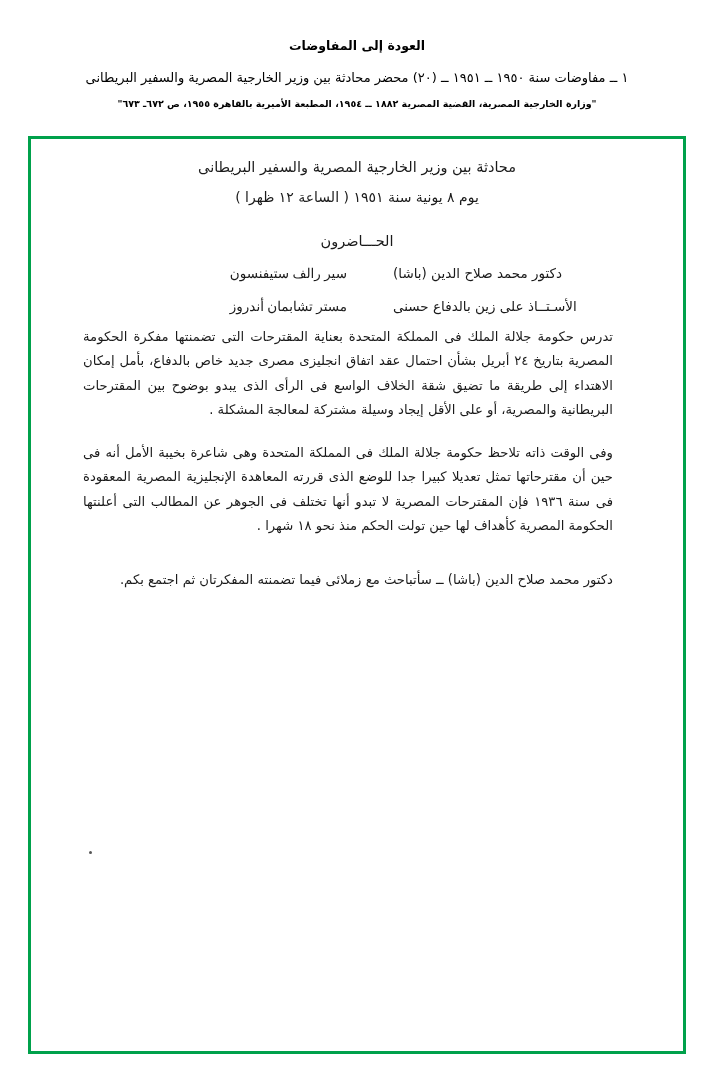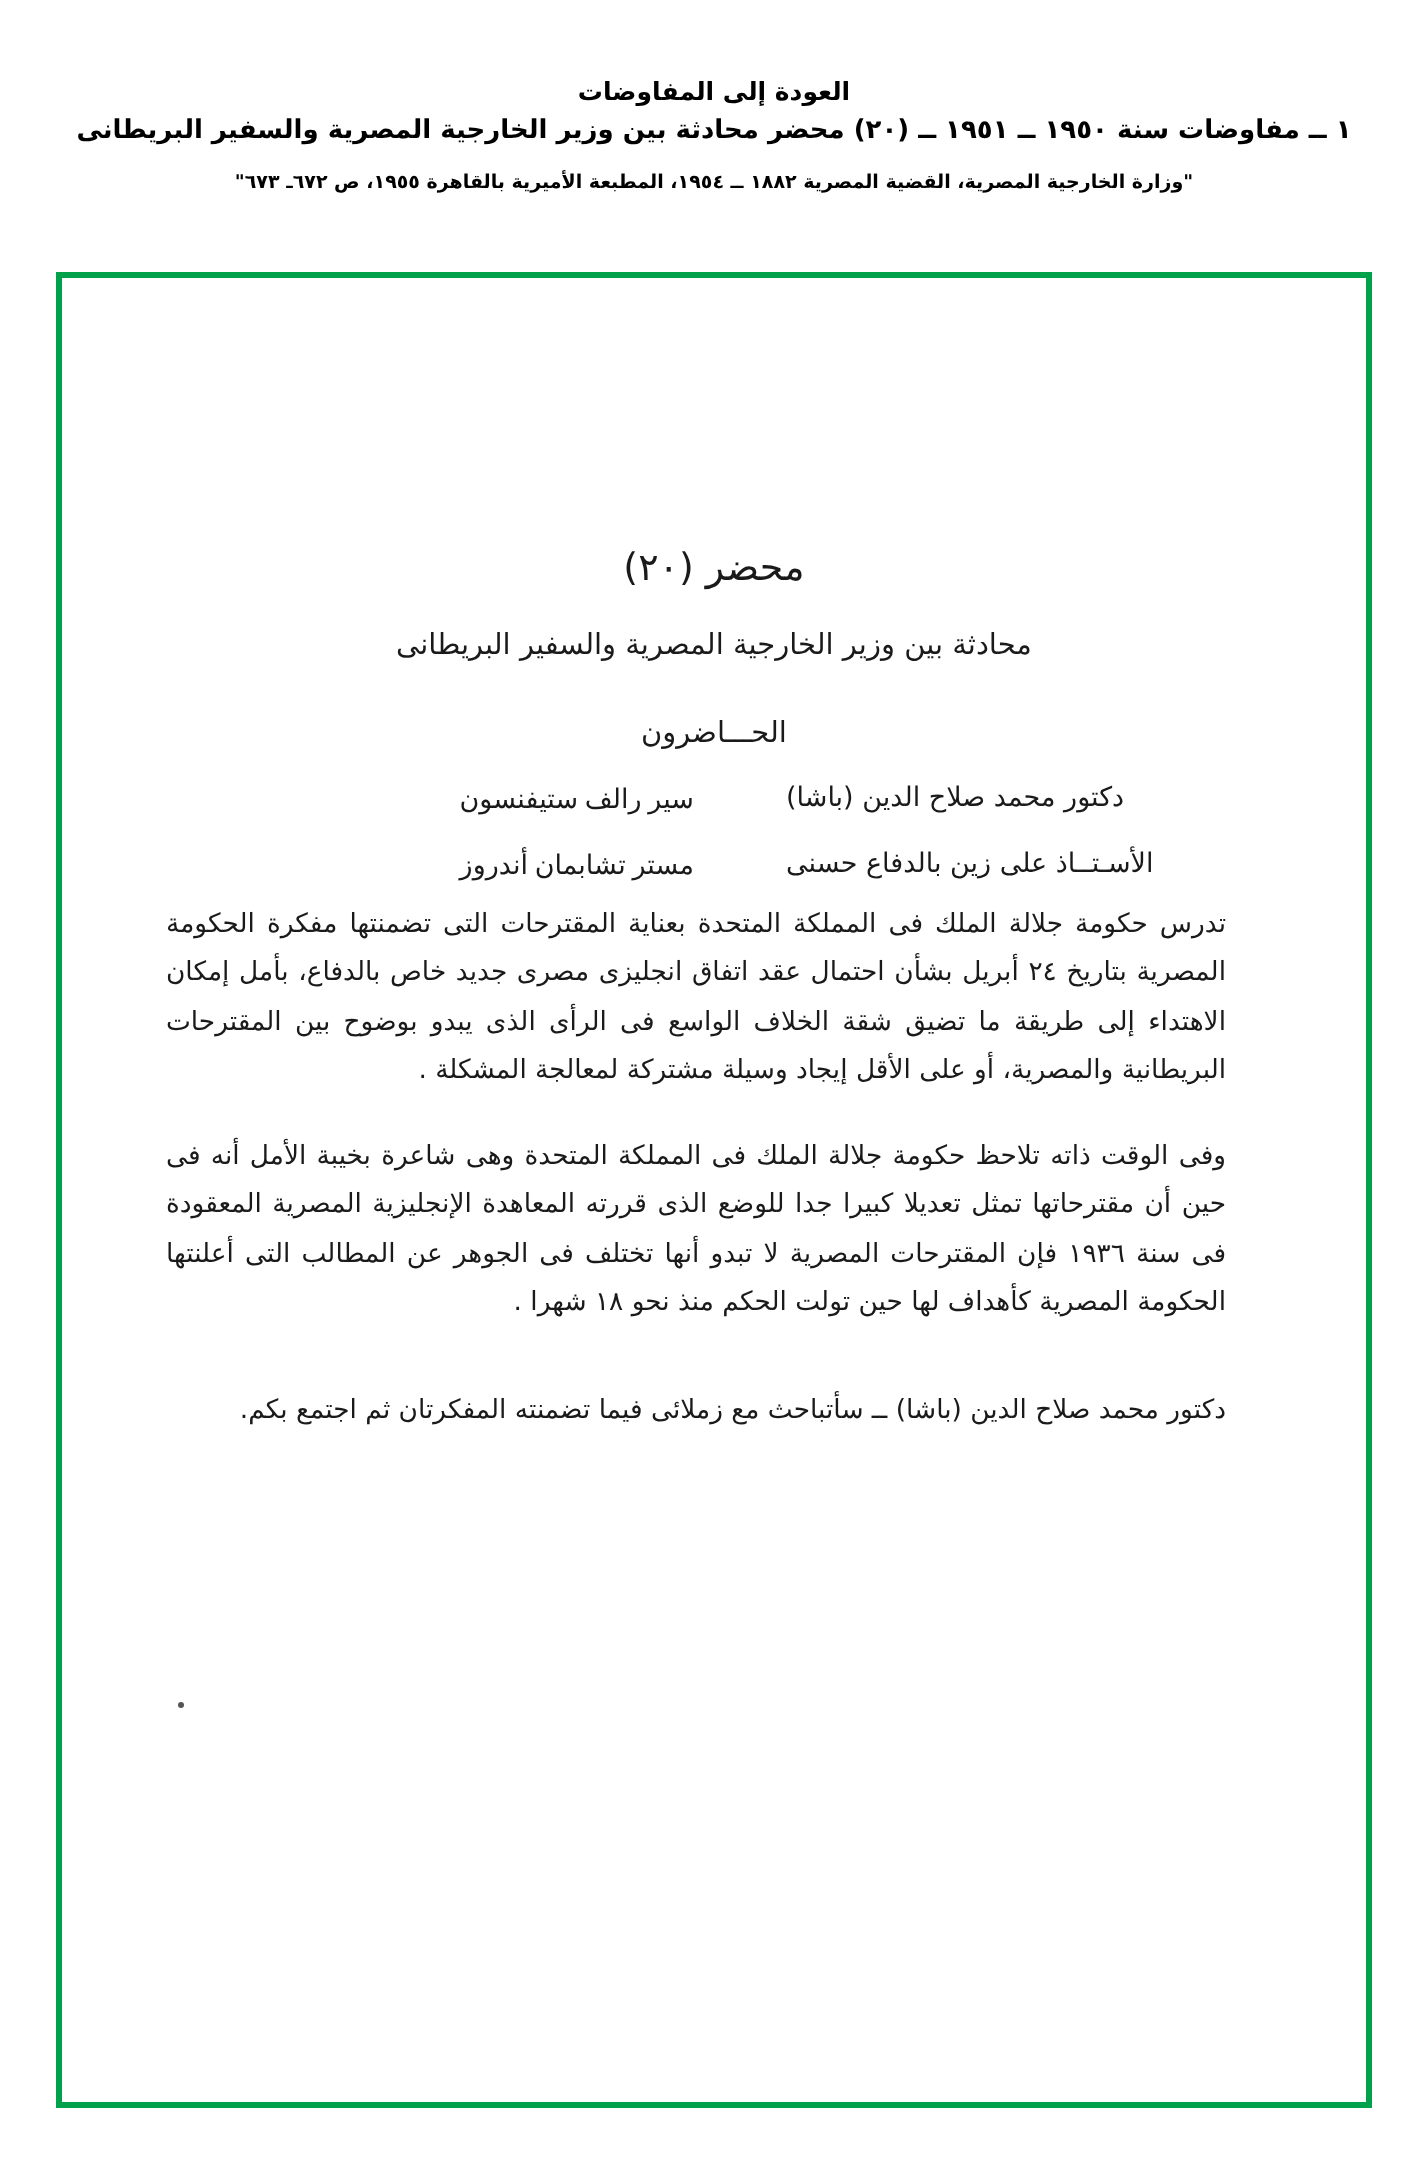--- a/index.html
+++ b/index.html
@@ -26,22 +26,22 @@
     padding-top: 38px;
   }
   .header-title {
     font-size: 12.5px;
     font-weight: bold;
     letter-spacing: 0px;
     line-height: 1.3;
   }
   .header-sub {
     font-size: 13px;
-    font-weight: bold;
-    margin-top: 4px;
+    font-weight: normal;
+    margin-top: 16px;
     line-height: 1.3;
   }
   .header-source {
     font-size: 9.5px;
     font-weight: bold;
     margin-top: 11px;
     line-height: 1.3;
   }
   .doc-frame {
     position: absolute;
@@ -134,23 +134,23 @@
 
   <div class="header">
     <div class="header-title">العودة إلى المفاوضات</div>
     <div class="header-sub">١ ــ مفاوضات سنة ١٩٥٠ ــ ١٩٥١ ــ (٢٠) محضر محادثة بين وزير الخارجية المصرية والسفير البريطانى</div>
     <div class="header-source">"وزارة الخارجية المصرية، القضية المصرية ١٨٨٢ ــ ١٩٥٤، المطبعة الأميرية بالقاهرة ١٩٥٥، ص ٦٧٢ـ ٦٧٣"</div>
   </div>
 
   <div class="doc-frame">
     <div class="doc-inner scan">
 
-      <div class="minutes-no">محضر (٢٠)</div>
 
       <div class="subtitle-line">محادثة بين وزير الخارجية المصرية والسفير البريطانى</div>
+      <div class="subtitle-line2">يوم ٨ يونية سنة ١٩٥١ ( الساعة ١٢ ظهرا )</div>
 
       <div class="attendees-head">الحـــاضرون</div>
 
       <div class="attendee-row">
         <span class="cell-right">دكتور محمد صلاح الدين (باشا)</span>
         <span class="cell-left">سير رالف ستيفنسون</span>
       </div>
       <div class="attendee-row">
         <span class="cell-right">الأسـتــاذ على زين بالدفاع حسنى</span>
         <span class="cell-left">مستر تشابمان أندروز</span>

